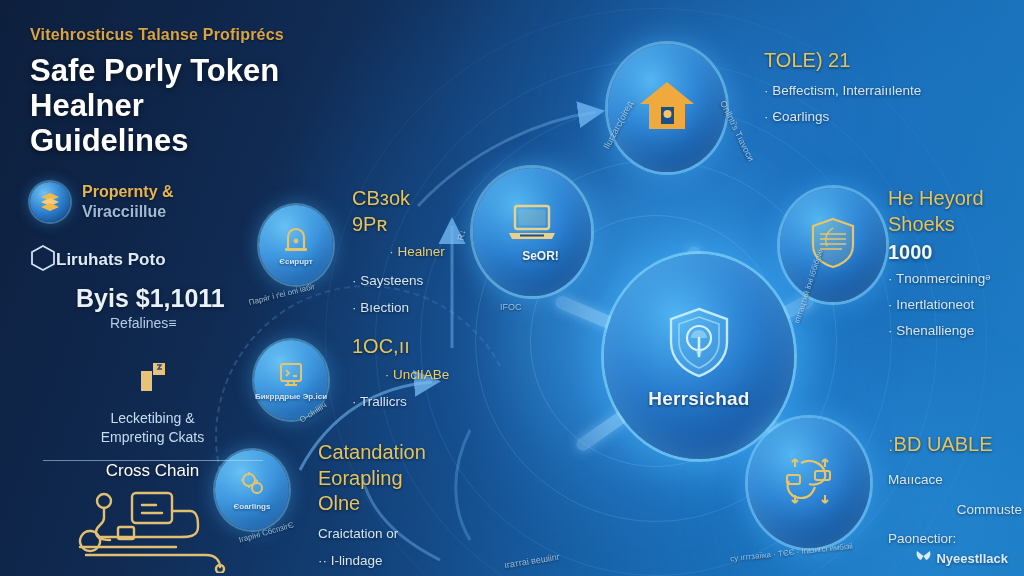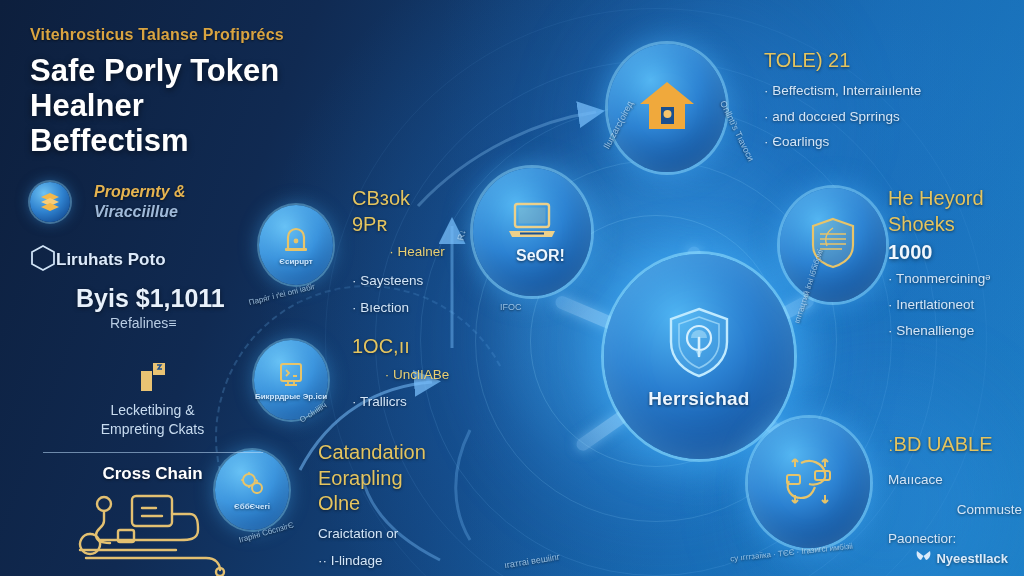--- a/index.html
+++ b/index.html
@@ -47,21 +47,21 @@
     background:radial-gradient(circle at 38% 30%, #4fb4f2 0%, #2a7fd0 40%, #1456a4 72%, #0e3d80 100%);
     box-shadow:0 0 0 3px rgba(150,225,255,.55),0 0 42px 10px rgba(70,180,255,.55),inset 0 0 40px rgba(140,220,255,.35);
   }
   .hub .nlabel{font-size:19px;margin-top:8px;letter-spacing:.2px;}
 
   .sat{
     width:118px;height:128px;
     background:radial-gradient(circle at 36% 28%, #54b6f2 0%, #2c82d2 42%, #14559f 74%, #0d3673 100%);
     box-shadow:0 0 0 3px rgba(150,225,255,.45),0 0 26px 5px rgba(70,175,250,.45),inset 0 0 26px rgba(140,220,255,.28);
   }
-  .sat .nlabel{font-size:16px;margin-top:5px;padding-left:17px;}
+  .sat .nlabel{font-size:12px;margin-top:5px;padding-left:17px;}
   .sat.n-top{left:608px;top:44px;width:118px;height:128px;}
   .sat.n-left{left:473px;top:168px;}
   .sat.n-right{left:780px;top:188px;width:106px;height:114px;}
   .sat.n-bl{left:478px;top:428px;width:124px;height:132px;}
   .sat.n-br{left:748px;top:418px;width:122px;height:130px;}
 
   .mini{
     width:74px;height:80px;
     background:radial-gradient(circle at 35% 27%, #68c2f5 0%, #3a93dd 45%, #1a5fa9 78%, #103f7c 100%);
     box-shadow:0 0 0 2px rgba(150,225,255,.35),0 0 18px 3px rgba(70,175,250,.35),inset 0 0 18px rgba(140,220,255,.25);
@@ -74,39 +74,39 @@
   .curvelabel{position:absolute;font-size:9px;color:rgba(190,225,255,.75);
     white-space:nowrap;text-shadow:0 1px 2px rgba(0,0,0,.55);pointer-events:none;}
 
   
   .lpanel{position:absolute;left:30px;top:26px;width:300px;}
   .kicker{color:#d9a441;font-size:16px;font-weight:700;letter-spacing:.2px;
     text-shadow:0 1px 2px rgba(0,0,0,.5);}
   .h1{color:#ffffff;font-size:31px;font-weight:700;line-height:1.13;margin-top:9px;
     text-shadow:0 2px 6px rgba(0,0,0,.55);}
 
-  .lrow{display:flex;align-items:center;gap:24px;margin-top:24px;font-style:italic;}
+  .lrow{display:flex;align-items:center;gap:12px;margin-top:24px;}
   .badge{width:40px;height:40px;border-radius:50%;flex:0 0 40px;
     background:radial-gradient(circle at 35% 28%,#6ec2f3 0%,#2f82cf 48%,#17549d 80%);
     box-shadow:0 0 0 2px rgba(150,220,255,.35),0 0 14px rgba(60,160,240,.5);
     display:flex;align-items:center;justify-content:center;}
   .lrow .ltxt{color:#e6b450;font-size:16px;font-weight:700;line-height:1.25;
     text-shadow:0 1px 3px rgba(0,0,0,.55);}
   .lrow .ltxt .dim{color:#9fb9d8;}
 
   .lrow2{display:flex;align-items:center;margin-top:22px;}
   .lrow2 .t{color:#dbe9fa;font-size:17px;font-weight:700;text-shadow:0 1px 3px rgba(0,0,0,.5);}
   .bigval{color:#e8f1fb;font-size:25px;font-weight:700;margin-top:8px;margin-left:46px;
     text-shadow:0 1px 4px rgba(0,0,0,.5);}
   .sub{color:#b9cde4;font-size:14px;margin-left:80px;margin-top:2px;}
 
   .iconblock{margin-top:26px;text-align:center;width:245px;}
-  .cap{color:#c8dcf0;font-size:14px;line-height:1.35;margin-top:0;}
+  .cap{color:#c8dcf0;font-size:14px;line-height:1.35;margin-top:8px;}
   .rule{height:1px;background:rgba(190,220,250,.55);margin:13px auto 0;width:220px;}
-  .secttitle{color:#ffffff;font-size:17px;font-weight:700;margin-top:11px;
+  .secttitle{color:#ffffff;font-size:17px;font-weight:400;
     text-shadow:0 1px 3px rgba(0,0,0,.5);}
 
   
   .col{position:absolute;}
   .ctitle{color:#e4c45f;font-size:20px;font-weight:400;line-height:1.28;
     text-shadow:0 1px 3px rgba(0,0,0,.55);}
   .cbullet{color:#d4e6f8;font-size:13.5px;line-height:1.55;text-shadow:0 1px 3px rgba(0,0,0,.5);}
   .cbullet.gold{color:#e8cf74;text-align:center;}
   .cnum{color:#f1f7fd;font-size:20px;font-weight:600;margin:4px 0 3px;
     text-shadow:0 1px 4px rgba(0,0,0,.5);}
@@ -246,29 +246,29 @@
   <div class="curvelabel" style="left:298px;top:408px;transform:rotate(-32deg);font-size:8px;">О-сłııііііч</div>
 
   <div class="node mini m3">
     <span class="ico">
       <svg width="30" height="30" viewBox="0 0 30 30">
         <circle cx="12" cy="11" r="6" fill="none" stroke="#e7c46a" stroke-width="2"></circle>
         <circle cx="20" cy="19" r="5" fill="none" stroke="#e7c46a" stroke-width="2"></circle>
         <path d="M12 3 v3 M12 16 v3 M4 11 h3 M17 11 h3 M20 11 v3 M20 25 v-2" stroke="#e7c46a" stroke-width="1.7"></path>
       </svg>
     </span>
-    <span class="nlabel">ЄббЄчегі</span>
+    <span class="nlabel">Єoarlings</span>
   </div>
   <div class="curvelabel" style="left:238px;top:528px;transform:rotate(-16deg);font-size:8px;">Ігаріні СбспзігЄ</div>
 
   <div class="lpanel">
     <div class="kicker">Vitehrosticus Talanse Profiprécs</div>
     <div class="h1">
       <div>Safe Porly Token Healner</div>
-      <div>Beffectism</div>
+      <div>Guidelines</div>
     </div>
 
     <div class="lrow">
       <span class="badge">
         <svg width="24" height="24" viewBox="0 0 24 24">
           <path d="M3 7 L12 3 L21 7 L12 11 Z" fill="#f3b84a"></path>
           <path d="M3 12 L12 8 L21 12 L12 16 Z" fill="#f7cd78"></path>
           <path d="M3 17 L12 13 L21 17 L12 21 Z" fill="#f3b84a"></path>
         </svg>
       </span>
@@ -345,21 +345,20 @@
       <div>Eorapling</div>
       <div>Olne</div>
     </div>
     <div class="cbullet" style="margin-top:7px;">Craictation or</div>
     <div class="cbullet" style="margin-top:6px;">·· I-lindage</div>
   </div>
 
   <div class="col" style="left:764px;top:48px;width:240px;">
     <div class="ctitle">TOLE) 21</div>
     <div class="cbullet" style="margin-top:7px;">· Beffectism, Interraiıılente</div>
-    <div class="cbullet" style="margin-top:5px;">· and doccıed Sprrings</div>
     <div class="cbullet" style="margin-top:5px;">· Єoarlings</div>
   </div>
 
   <div class="col" style="left:888px;top:186px;width:134px;">
     <div class="ctitle">
       <div>He Heyord</div>
       <div>Shoеks</div>
     </div>
     <div class="cnum">1000</div>
     <div class="cbullet" style="margin-top:5px;">· Tnonmerciningᵊ</div>

